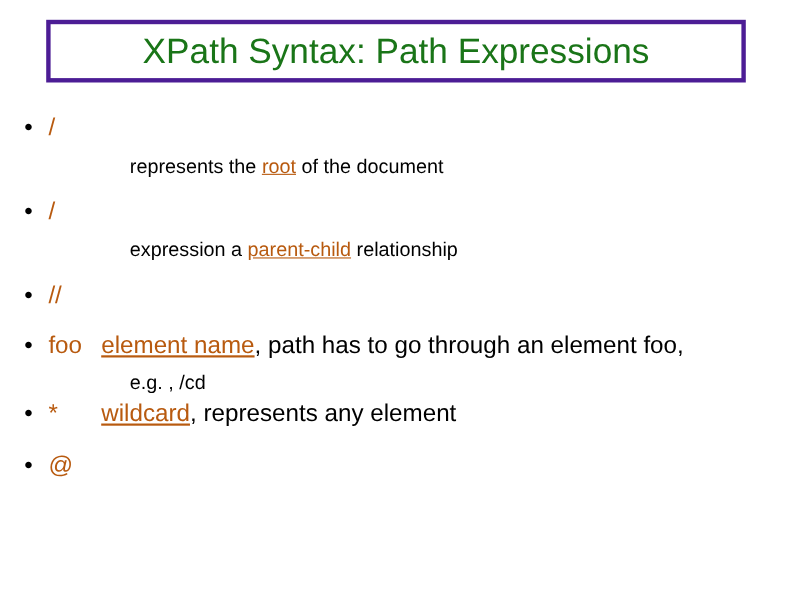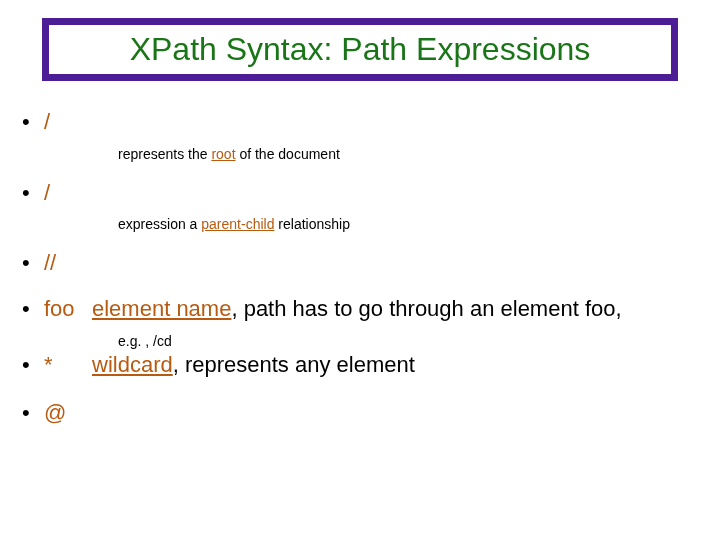--- a/index.html
+++ b/index.html
@@ -5,21 +5,21 @@
   * { margin: 0; padding: 0; box-sizing: border-box; }
   body {
     width: 720px;
     height: 540px;
     background: #ffffff;
     font-family: Arial, Helvetica, sans-serif;
     padding: 18px 22px;
     color: #000000;
   }
   .title-box {
-    border: 7px solid #4c1d95;
+    border: 4px solid #4c1d95;
     padding: 6px 12px;
     margin: 0 20px 26px 20px;
     text-align: center;
   }
   .title-box h1 {
     font-size: 32px;
     font-weight: normal;
     color: #1a7518;
   }
   .bullet-row {
@@ -34,21 +34,21 @@
     flex-shrink: 0;
   }
   .symbol {
     width: 48px;
     flex-shrink: 0;
     color: #b85a0f;
   }
   .desc { flex: 1; }
   .sub-row {
     margin-left: 96px;
-    font-size: 14px;
+    font-size: 18px;
     line-height: 1.35;
     margin-bottom: 14px;
   }
   .orange { color: #b85a0f; }
   .u { text-decoration: underline; }
 </style>
 </head>
 <body>
 
 <div class="title-box">

